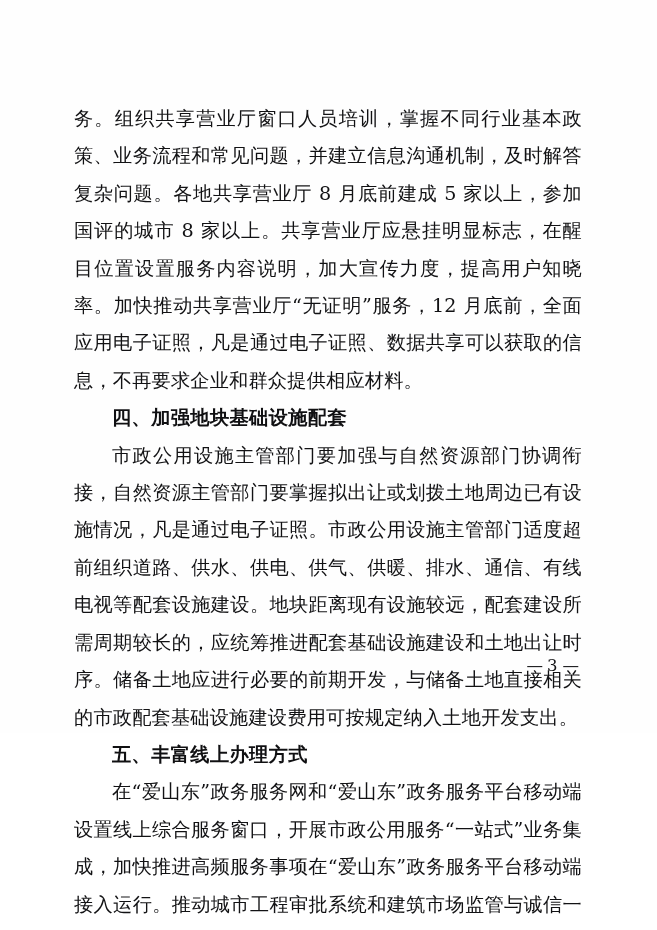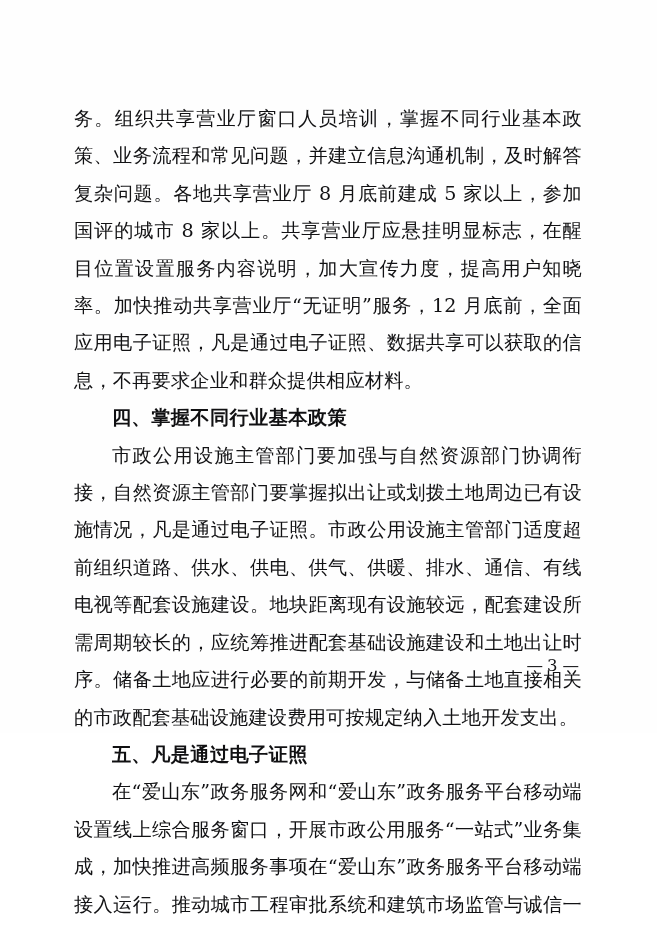--- a/index.html
+++ b/index.html
@@ -66,25 +66,25 @@
   }
 </style>
 </head>
 <body>
 
 <div class="page">
   <div class="content">
 
     <p class="body-par">务。组织共享营业厅窗口人员培训，掌握不同行业基本政策、业务流程和常见问题，并建立信息沟通机制，及时解答复杂问题。各地共享营业厅 8 月底前建成 5 家以上，参加国评的城市 8 家以上。共享营业厅应悬挂明显标志，在醒目位置设置服务内容说明，加大宣传力度，提高用户知晓率。加快推动共享营业厅“无证明”服务，12 月底前，全面应用电子证照，凡是通过电子证照、数据共享可以获取的信息，不再要求企业和群众提供相应材料。</p>
 
-    <h2 class="section-head">四、掌握不同行业基本政策</h2>
+    <h2 class="section-head">四、加强地块基础设施配套</h2>
 
     <p class="body-par indent">市政公用设施主管部门要加强与自然资源部门协调衔接，自然资源主管部门要掌握拟出让或划拨土地周边已有设施情况，凡是通过电子证照。市政公用设施主管部门适度超前组织道路、供水、供电、供气、供暖、排水、通信、有线电视等配套设施建设。地块距离现有设施较远，配套建设所需周期较长的，应统筹推进配套基础设施建设和土地出让时序。储备土地应进行必要的前期开发，与储备土地直接相关的市政配套基础设施建设费用可按规定纳入土地开发支出。</p>
 
-    <h2 class="section-head">五、凡是通过电子证照</h2>
+    <h2 class="section-head">五、丰富线上办理方式</h2>
 
     <p class="body-par indent">在“爱山东”政务服务网和“爱山东”政务服务平台移动端设置线上综合服务窗口，开展市政公用服务“一站式”业务集成，加快推进高频服务事项在“爱山东”政务服务平台移动端接入运行。推动城市工程审批系统和建筑市场监管与诚信一体化平台等业务系统</p>
 
   </div>
 
   <div class="page-number">
     <span class="dash">—</span><span>3</span><span class="dash">—</span>
   </div>
 </div>
 

